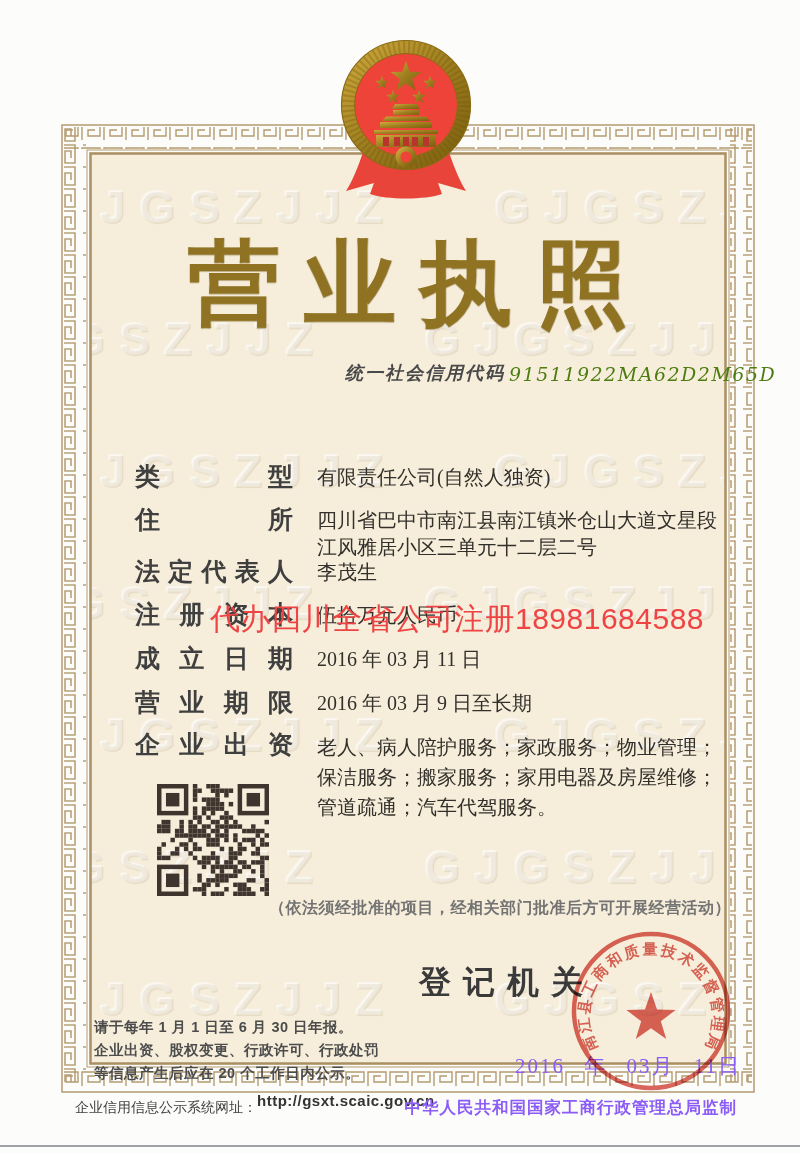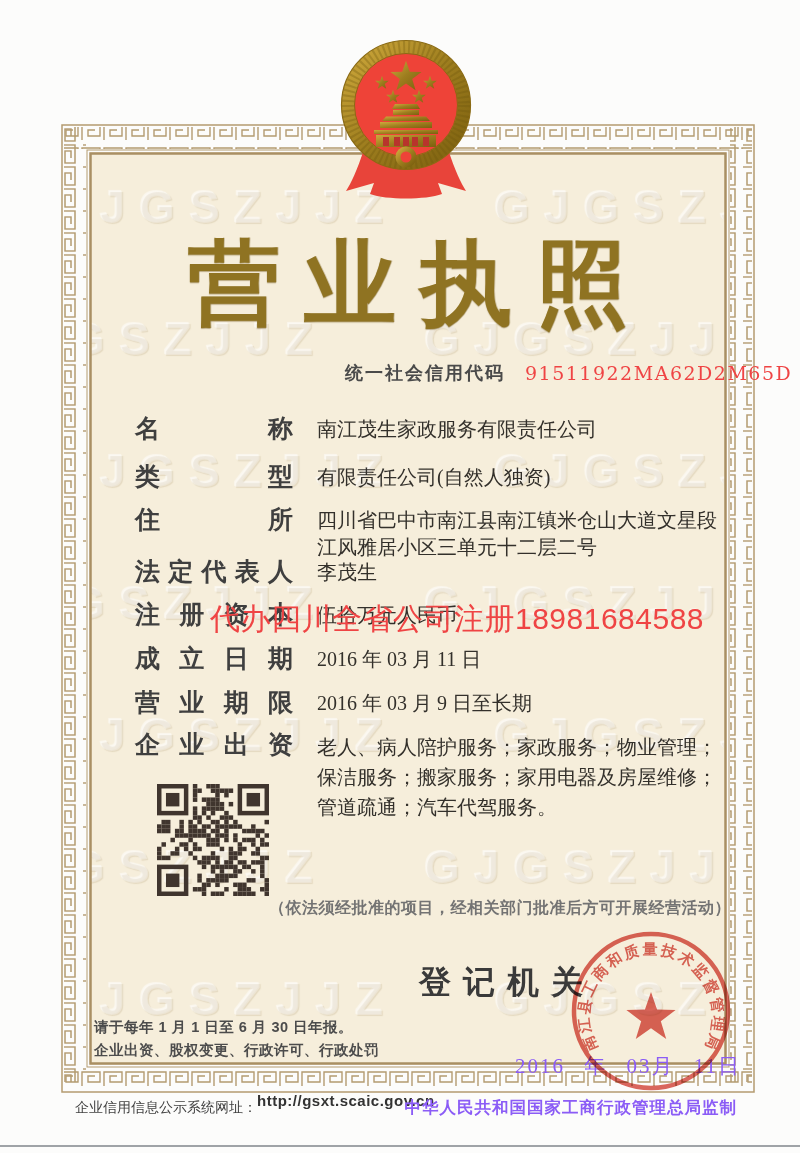--- a/index.html
+++ b/index.html
@@ -10,23 +10,23 @@
             background:#f6eedb;overflow:hidden;}
   .wm-row{position:absolute;white-space:nowrap;font-weight:bold;font-size:46px;
           letter-spacing:14px;color:rgba(255,255,255,0.30);
           text-shadow:1px 1px 1px rgba(168,144,100,0.22), -1px -1px 1px rgba(255,255,255,0.55);
           font-family:"Liberation Sans",sans-serif;}
   .frame-svg{position:absolute;left:58px;top:121px;}
   .emblem{position:absolute;left:336px;top:33px;width:140px;height:166px;}
   .cert-title{position:absolute;top:222px;left:20px;width:800px;text-align:center;
               font-size:92px;font-weight:900;letter-spacing:24px;color:#8f7322;
               text-shadow:0 1px 1px rgba(110,85,20,0.45), 1px 0 0 rgba(110,85,20,0.25);}
-  .credit-line{position:absolute;left:345px;top:361px;display:flex;align-items:center;gap:20px;}
+  .credit-line{position:absolute;left:345px;top:361px;display:flex;align-items:flex-end;gap:4px;font-style:italic;}
   .credit-label{font-size:18px;font-weight:700;color:#4a4a4a;letter-spacing:2px;}
-  .credit-value{font-size:19px;color:#ef4444;letter-spacing:1.5px;font-family:"DejaVu Serif",serif;}
+  .credit-value{font-size:19px;color:#4d7c0f;letter-spacing:1.5px;font-family:"DejaVu Serif",serif;}
   .row{position:absolute;left:135px;display:flex;align-items:flex-start;}
   .lab{width:158px;font-size:25px;line-height:30px;font-weight:600;color:#3f3f3f;
        text-align:justify;text-align-last:justify;flex:none;}
   .val{width:410px;margin-left:24px;padding-top:3px;font-size:20px;line-height:27px;
        color:#33302b;font-family:"Liberation Serif",serif;}
   .val.wide{line-height:30px;}
   .qr{position:absolute;left:157px;top:784px;width:112px;height:112px;}
   .scope-note{position:absolute;left:240px;top:898px;width:520px;text-align:center;
               font-size:16px;font-weight:600;letter-spacing:0.5px;color:#737373;}
   .reg-label{position:absolute;left:419px;top:961px;font-size:32px;font-weight:700;
@@ -115,24 +115,20 @@
     <circle cx="70" cy="124" r="8" fill="#ee4338" stroke="url(#gld)" stroke-width="5"></circle>
   </svg>
 
   <div class="cert-title">营业执照</div>
 
   <div class="credit-line">
     <span class="credit-label">统一社会信用代码</span>
     <span class="credit-value">91511922MA62D2M65D</span>
   </div>
 
-  <div class="row" style="top:413px">
-    <div class="lab">名称</div>
-    <div class="val">南江茂生家政服务有限责任公司</div>
-  </div>
   <div class="row" style="top:461px">
     <div class="lab">类型</div>
     <div class="val">有限责任公司(自然人独资)</div>
   </div>
   <div class="row" style="top:504px">
     <div class="lab">住所</div>
     <div class="val">四川省巴中市南江县南江镇米仓山大道文星段江风雅居小区三单元十二层二号</div>
   </div>
   <div class="row" style="top:556px">
     <div class="lab">法定代表人</div>
@@ -395,20 +391,21 @@
     <circle cx="85" cy="85" r="77" fill="none" stroke="#d5453a" stroke-width="4.5"></circle>
     <path transform="translate(85,92) scale(1.08)" fill="#d5453a" d="M0,-24 L5.6,-7.8 L22.8,-7.4 L9.1,3 L14.1,19.4 L0,9.6 L-14.1,19.4 L-9.1,3 L-22.8,-7.4 L-5.6,-7.8 Z"></path>
     <text font-size="15" font-weight="700" fill="#d5453a" letter-spacing="2.5" font-family="Liberation Sans, sans-serif">
       <textPath href="#sealArc" startOffset="2">南江县工商和质量技术监督管理局</textPath>
     </text>
   </svg>
 
   <div class="notes">
     <div>请于每年 1 月 1 日至 6 月 30 日年报。</div>
     <div>企业出资、股权变更、行政许可、行政处罚</div>
+    <div>等信息产生后应在 20 个工作日内公示。</div>
   </div>
 
   <div class="promo">代办四川全省公司注册18981684588</div>
 
   <div class="footer-left">
     <span>企业信用信息公示系统网址：</span><span class="url">http://gsxt.scaic.gov.cn</span>
   </div>
   <div class="footer-right">中华人民共和国国家工商行政管理总局监制</div>
 
   <div class="scan-line"></div>

